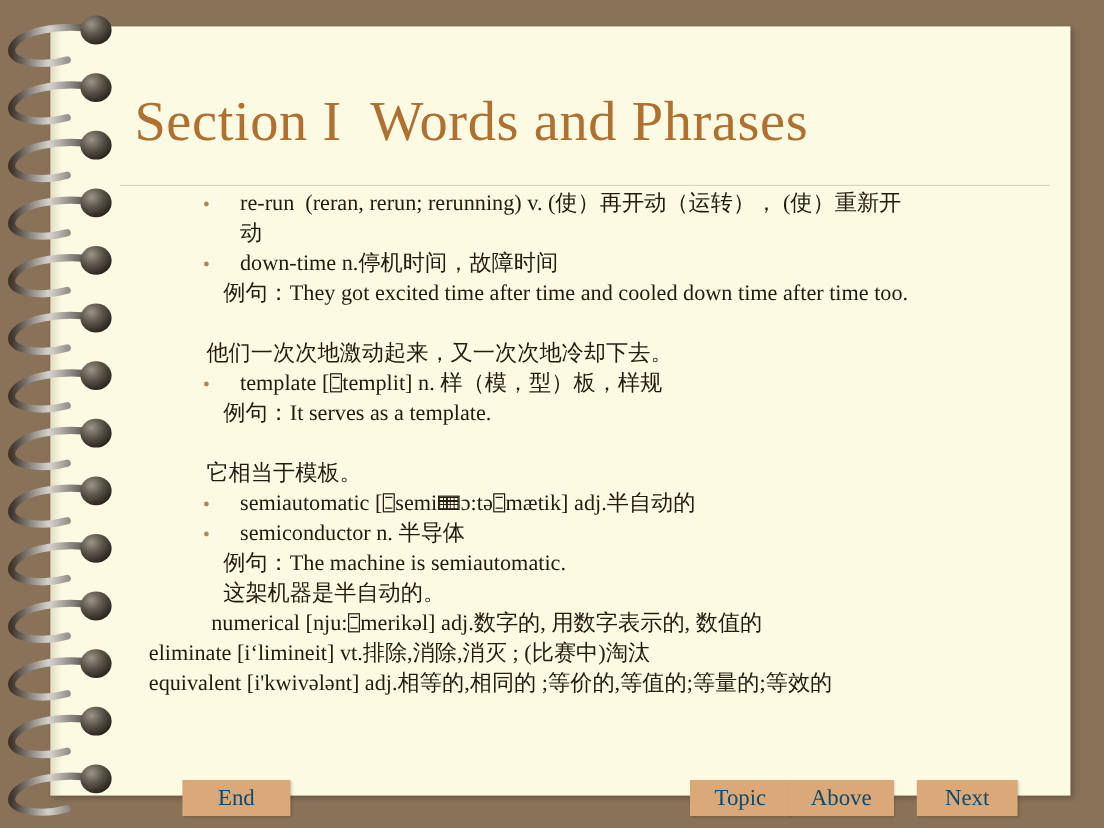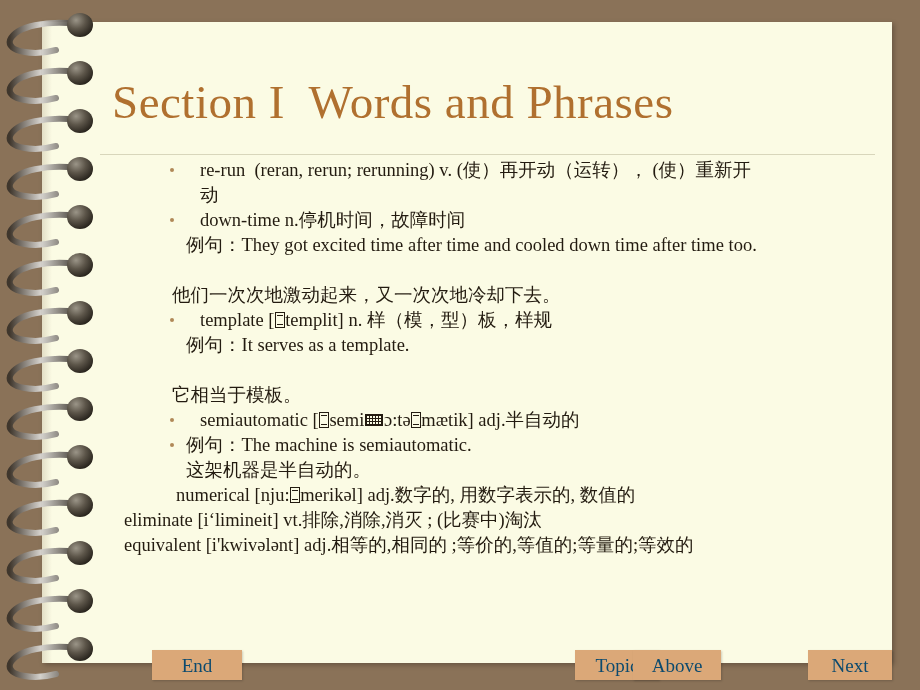--- a/index.html
+++ b/index.html
@@ -150,22 +150,22 @@
     text-align: center;
     line-height: 30px;
     height: 30px;
     border: 0;
     font-family: "Liberation Serif", "DejaVu Serif", serif;
     cursor: pointer;
     box-shadow: 1px 1px 2px rgba(0,0,0,0.18);
   }
   #btn-end   { left: 110px; top: 628px; width: 90px; }
   #btn-topic { left: 533px; top: 628px; width: 84px; }
-  #btn-above { left: 591px; top: 628px; width: 88px; }
-  #btn-next  { left: 722px; top: 628px; width: 84px; margin-left: 44px; }
+  #btn-above { left: 615px; top: 628px; width: 88px; }
+  #btn-next  { left: 722px; top: 628px; width: 84px; }
 </style>
 </head>
 <body>
 
 <div id="stage">
 
   <div id="page">
 
     <div id="divider"></div>
 
@@ -176,21 +176,21 @@
         <div class="line ind-cont"><span>动</span></div>
         <div class="line bulleted"><span class="bullet"></span><span>down-time n.停机时间，故障时间</span></div>
         <div class="line ind-ex"><span>例句：They got excited time after time and cooled down time after time too.</span></div>
         <div class="line spacer"><span></span></div>
         <div class="line ind-trans"><span>他们一次次地激动起来，又一次次地冷却下去。</span></div>
         <div class="line bulleted"><span class="bullet"></span><span>template [<span class="tofu"></span>templit] n. 样（模，型）板，样规</span></div>
         <div class="line ind-ex"><span>例句：It serves as a template.</span></div>
         <div class="line spacer"><span></span></div>
         <div class="line ind-trans"><span>它相当于模板。</span></div>
         <div class="line bulleted"><span class="bullet"></span><span>semiautomatic [<span class="tofu"></span>semi<span class="tofu-wide"></span>ɔ:tə<span class="tofu"></span>mætik] adj.半自动的</span></div>
-        <div class="line bulleted"><span class="bullet"></span></div>
+        <div class="line bulleted"><span class="bullet"></span><span>semiconductor n. 半导体</span></div>
         <div class="line ind-ex"><span>例句：The machine is semiautomatic.</span></div>
         <div class="line ind-ex"><span>这架机器是半自动的。</span></div>
         <div class="line ind-word"><span>numerical [nju:<span class="tofu"></span>merikəl] adj.数字的, 用数字表示的, 数值的</span></div>
         <div class="line ind-flush"><span>eliminate [i‘limineit] vt.排除,消除,消灭 ; (比赛中)淘汰</span></div>
         <div class="line ind-flush"><span>equivalent [i'kwivələnt] adj.相等的,相同的 ;等价的,等值的;等量的;等效的</span></div>
       </div>
 
     <button class="navbtn" id="btn-end">End</button>
     <button class="navbtn" id="btn-topic">Topic</button>
     <button class="navbtn" id="btn-above">Above</button>

